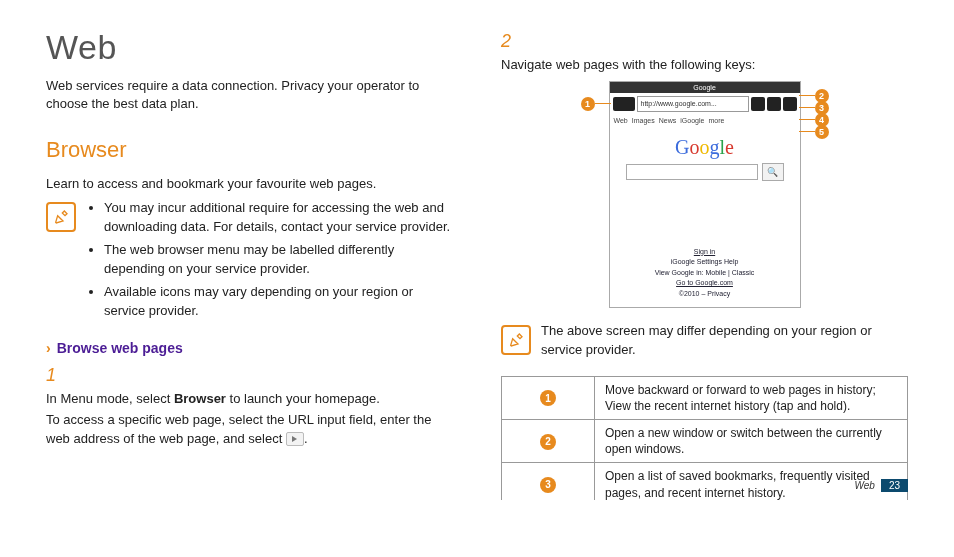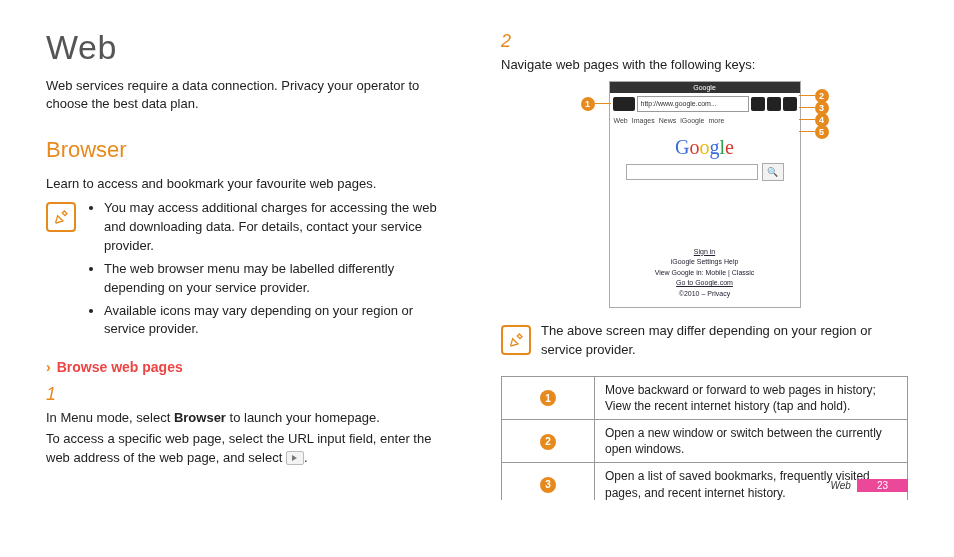--- a/index.html
+++ b/index.html
@@ -12,21 +12,21 @@
   h2{font-size:22px;font-weight:500;color:#e78a1e;margin:0 0 4px}
   .lead{font-size:13px;margin:13px 0 8px}
   .note-row{display:flex;align-items:flex-start;gap:10px;margin-bottom:16px}
   .note-icon{flex:0 0 26px;width:26px;height:26px;border:2px solid #e78a1e;border-radius:4px;display:flex;align-items:center;justify-content:center;margin-top:3px}
   .note-icon svg{display:block}
   .note-body ul{margin:0;padding-left:18px;font-size:13px;line-height:1.45}
   .note-body ul li{margin-bottom:4px}
   .note-body p{margin:0;font-size:13px;line-height:1.45}
   .sub-h{display:flex;align-items:baseline;gap:6px;margin:8px 0 6px}
   .chev{color:#e78a1e;font-weight:700;font-size:14px}
-  .sub-h h3{margin:0;font-size:14px;font-weight:700;color:#ef4444}
+  .sub-h h3{margin:0;font-size:14px;font-weight:700;color:#4c1d95}
   .step{font-size:13px;line-height:1.5;margin:0 0 3px}
   .step .n{font-style:italic;color:#e78a1e;font-weight:500;font-size:18px;display:inline-block;width:18px;vertical-align:top}
   .step .body{display:inline-block;width:calc(100% - 20px);vertical-align:top}
   .step .sub{display:block;margin-top:1px}
   .go-icon{display:inline-flex;align-items:center;justify-content:center;width:16px;height:12px;background:#f3f3f3;border:1px solid #bbb;border-radius:2px;vertical-align:middle;position:relative;top:-1px}
   .go-icon::after{content:"";width:0;height:0;border-left:5px solid #777;border-top:3px solid transparent;border-bottom:3px solid transparent}
   .screenshot-wrap{display:flex;justify-content:center;margin:6px 0 14px}
   .phone{width:190px;border:1px solid #aaa;background:#fff;font-size:8px;color:#333;position:relative}
   .phone .top{background:#333;color:#fff;text-align:center;padding:2px 0;font-size:7px}
   .phone .bar{display:flex;align-items:center;gap:2px;padding:3px;position:relative}
@@ -51,21 +51,21 @@
   .co2 .bubble{background:#e78a1e}.co2 .line{background:#e78a1e}
   .co3 .bubble{background:#e78a1e}.co3 .line{background:#e78a1e}
   .co4 .bubble{background:#e78a1e}.co4 .line{background:#e78a1e}
   .co5 .bubble{background:#e78a1e}.co5 .line{background:#e78a1e}
   table.fn{width:100%;border-collapse:collapse;font-size:12px;margin-top:4px}
   table.fn th{background:#e4e4e4;border:1px solid #999;padding:5px 10px;font-weight:500;text-align:left;color:#333}
   table.fn td{border:1px solid #999;padding:5px 10px;vertical-align:middle;line-height:1.35}
   table.fn td.num{text-align:center;width:72px}
   .n-bubble{display:inline-flex;width:16px;height:16px;border-radius:50%;background:#e78a1e;color:#fff;font-size:10px;font-weight:700;align-items:center;justify-content:center;font-family:Arial,sans-serif}
   .footer{position:absolute;bottom:8px;right:46px;font-size:10px;color:#333;display:flex;align-items:center;gap:6px;font-style:italic}
-  .pn{background:#ec4899;color:#fff;padding:1px 20px;font-style:normal;font-size:10px}
+  .pn{background:#0c4a6e;color:#fff;padding:1px 8px;font-style:normal;font-size:10px}
 </style>
 </head>
 <body>
 
 <div class="page">
 
   <div class="col col-l">
     <h1>Web</h1>
     <p class="intro">Web services require a data connection. Privacy your operator to choose the best data plan.</p>
 
@@ -73,21 +73,21 @@
     <p class="lead">Learn to access and bookmark your favourite web pages.</p>
 
     <div class="note-row">
       <div class="note-icon">
         <svg width="16" height="16" viewBox="0 0 24 24">
             <path d="M4 20l3-10 8 8-10 3z M14 6l4 4 3-3-4-4-3 3z" fill="none" stroke="#e78a1e" stroke-width="2"></path>
           </svg>
       </div>
       <div class="note-body">
         <ul>
-          <li>You may access additional charges for accessing the web and downloading data. For details, contact your service provider.</li>
+          <li>You may incur additional require for accessing the web and downloading data. For details, contact your service provider.</li>
           <li>The web browser menu may be labelled differently depending on your service provider.</li>
           <li>Available icons may vary depending on your region or service provider.</li>
         </ul>
       </div>
     </div>
 
     <div class="sub-h">
       <span class="chev">›</span>
       <h3>Browse web pages</h3>
     </div>

